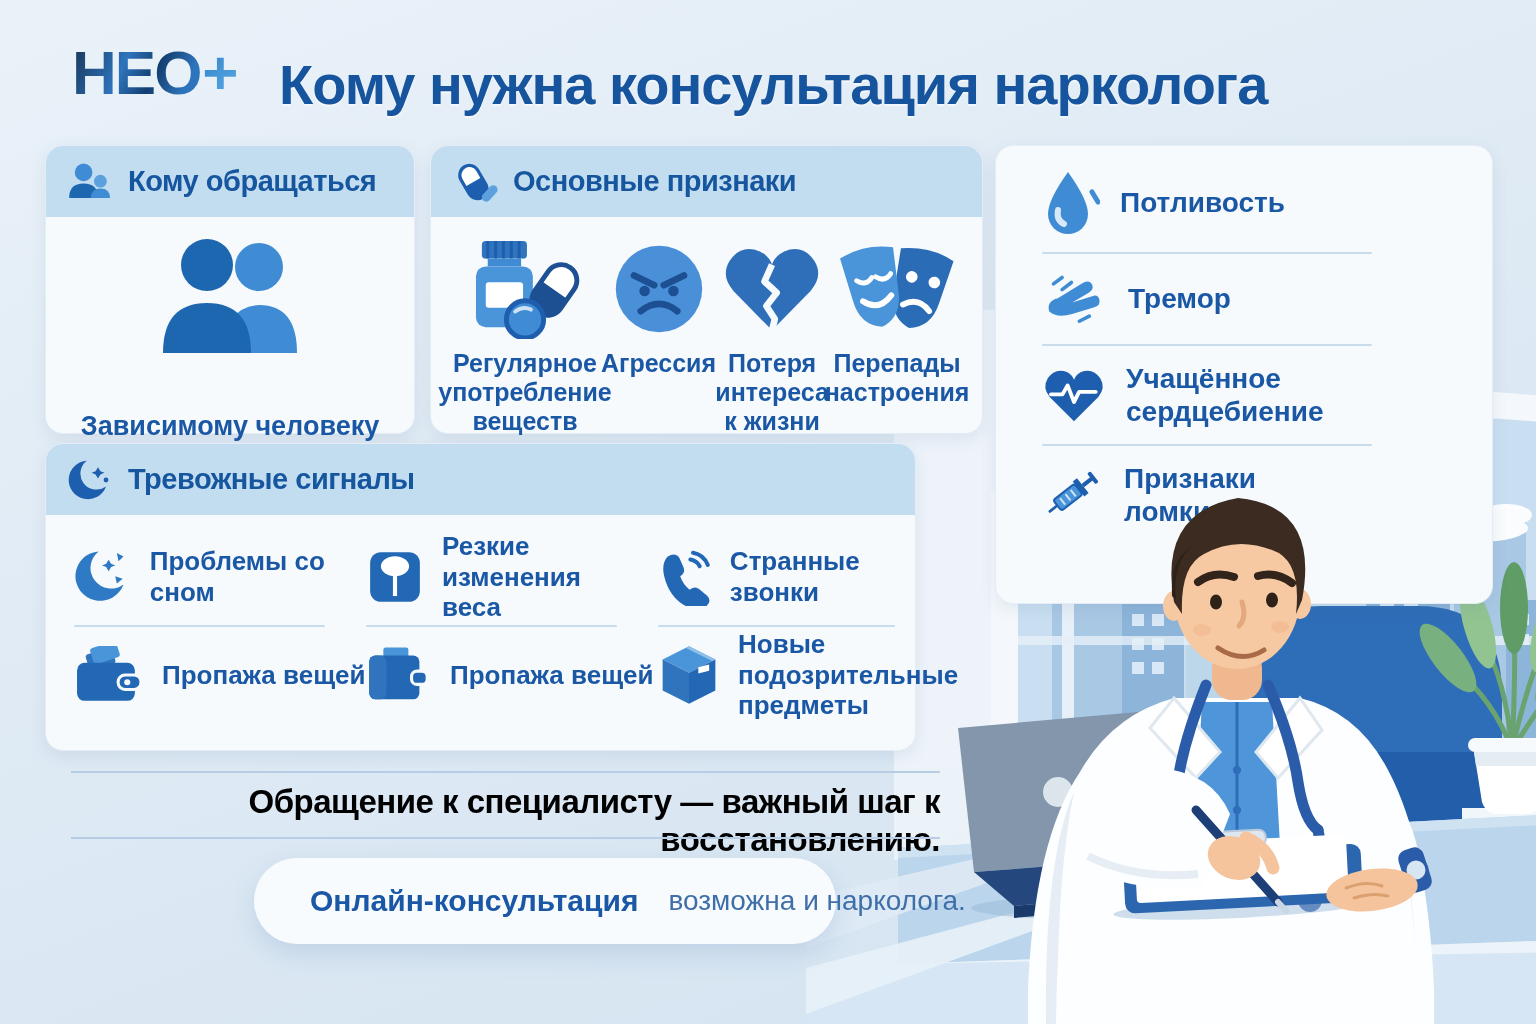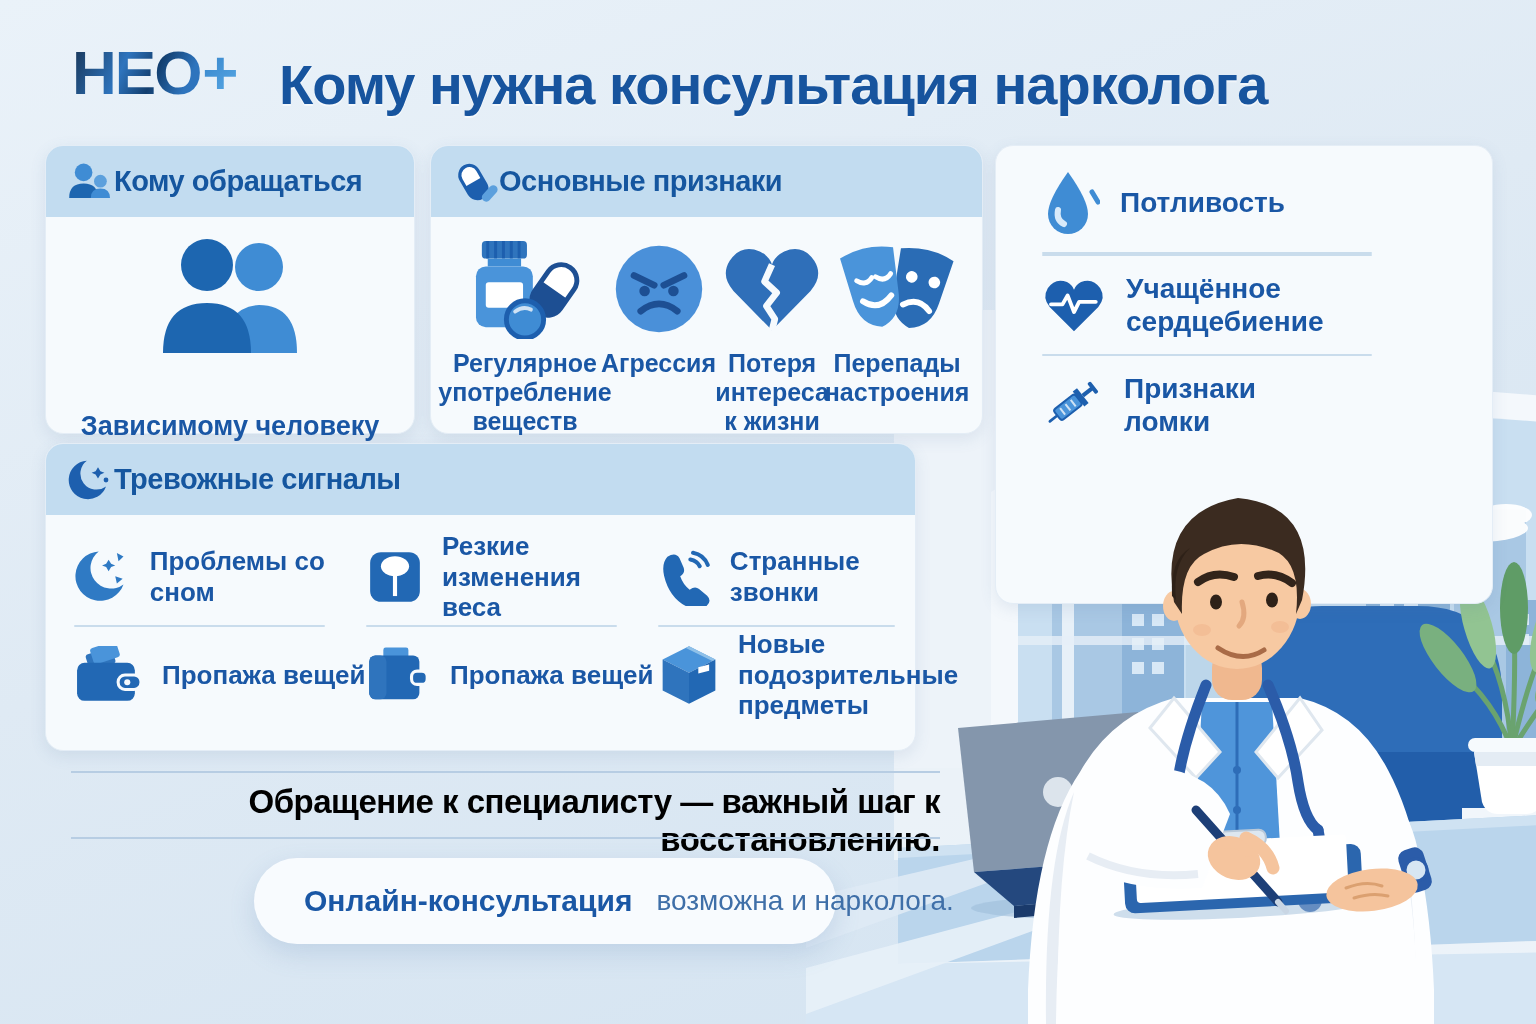--- a/index.html
+++ b/index.html
@@ -12,21 +12,21 @@
   
   .logo{left:46px;top:42px;font-size:62px;font-weight:700;letter-spacing:-2px;line-height:1;z-index:5;}
   .logo-text{background:linear-gradient(115deg,#16314f 0%,#2e74bd 40%,#123e6e 62%,#2e74bd 85%);
     -webkit-background-clip:text;background-clip:text;color:transparent;}
   .logo-plus{background:linear-gradient(135deg,#2e7cc4,#5fb0ea);-webkit-background-clip:text;background-clip:text;color:transparent;margin-left:2px;}
   .page-title{left:253px;top:52px;font-size:56px;font-weight:700;color:#17549e;letter-spacing:-1px;z-index:5;
     text-shadow:0 2px 0 rgba(255,255,255,.55);}
   
   .card{position:absolute;background:#f6fafd;border-radius:18px;z-index:5;
     box-shadow:0 5px 16px rgba(80,115,160,.12);border:1px solid #e4edf6;}
-  .card-header{background:#c2dcf0;border-radius:17px 17px 0 0;display:flex;align-items:center;
+  .card-header{background:#c2dcf0;border-radius:17px 17px 0 0;display:flex;align-items:center;gap:14px;
     padding:0 20px;height:71px;}
   .card-title{color:#15569f;font-weight:700;font-size:29px;letter-spacing:-0.5px;white-space:nowrap;}
   .hicon{width:48px;height:44px;flex:0 0 auto;}
   .card-who{left:45px;top:145px;width:368px;height:287px;}
   .card-signs{left:430px;top:145px;width:551px;height:287px;}
   .card-symptoms{left:995px;top:145px;width:496px;height:457px;}
   .card-alarm{left:45px;top:443px;width:869px;height:306px;}
   
   .who-body{display:flex;flex-direction:column;align-items:center;padding-top:18px;gap:44px;}
   .who-text{margin-top:12px;font-size:27px;line-height:35px;font-weight:700;color:#1a57a5;text-align:center;white-space:pre-line;}
@@ -44,21 +44,21 @@
   .alarm-body{display:grid;grid-template-columns:292px 292px 1fr;padding:14px 14px 0 28px;}
   .alarm-col{display:flex;flex-direction:column;}
   .alarm-cell{display:flex;align-items:center;gap:18px;min-height:96px;}
   .alarm-label{font-size:26px;font-weight:700;color:#1a57a5;line-height:1.18;}
   .alarm-div{height:2px;background:#c9dcec;width:86%;border-radius:1px;}
   .w170{max-width:175px;} .w195{max-width:195px;}
   
   .hline{height:2px;background:#b7cde3;left:45px;width:869px;z-index:4;}
   .statement{left:45px;top:783px;width:869px;text-align:right;font-size:33px;font-weight:700;color:#000000;z-index:4;letter-spacing:-0.5px;}
   .pill{left:228px;top:858px;width:582px;height:86px;border-radius:46px;background:#f8fbfe;z-index:7;
-    box-shadow:0 10px 26px rgba(90,130,180,.20);display:flex;align-items:center;gap:24px;padding:0 16px 0 26px;box-sizing:border-box;}
+    box-shadow:0 10px 26px rgba(90,130,180,.20);display:flex;align-items:center;gap:30px;padding:0 16px 0 26px;box-sizing:border-box;}
   .pill-bold{font-size:30px;font-weight:700;color:#1a57a5;white-space:nowrap;}
   .pill-rest{font-size:28px;font-weight:500;color:#3f6fa8;white-space:nowrap;}
   
   .illu{left:780px;top:300px;width:756px;height:724px;}
   .illu svg{position:absolute;left:0;top:0;width:756px;height:724px;}
   .illu-bg{z-index:1;} .illu-fg{z-index:6;pointer-events:none;}
 </style>
 </head>
 <body>
 
@@ -333,20 +333,28 @@
   <div class="symp-body">
     <div class="symp-row">
       <svg width="58" height="66" viewBox="0 0 58 66">
         <path d="M26,2 Q46,30 46,44 a20,20 0 1 1 -40,0 Q6,30 26,2 Z" fill="#3f8cd4"></path>
         <path d="M16,40 q-2,10 6,14" stroke="#d8eafa" stroke-width="6" fill="none" stroke-linecap="round"></path>
         <path d="M50,22 l6,10" stroke="#3f8cd4" stroke-width="5" stroke-linecap="round"></path>
       </svg>
       <span class="symp-label">Потливость</span>
     </div>
     <div class="symp-div"></div>
+    <div class="symp-row">
+      <svg width="66" height="58" viewBox="0 0 92 74">
+        <path d="M10,54 Q6,40 22,36 L58,14 Q66,10 70,17 Q73,24 64,29 L42,42 L70,33 Q78,30 80,38 Q82,46 72,49 L42,58 Q20,64 10,54 Z" fill="#3f8cd4"></path>
+        <path d="M16,16 l12,-9 M28,24 l13,-10" stroke="#3f8cd4" stroke-width="5" stroke-linecap="round"></path>
+        <path d="M52,68 l14,-7" stroke="#3f8cd4" stroke-width="5" stroke-linecap="round"></path>
+      </svg>
+      <span class="symp-label">Тремор</span>
+    </div>
     <div class="symp-div"></div>
     <div class="symp-row">
       <svg width="64" height="58" viewBox="0 0 100 90">
         <path d="M50,86 L12,48 Q0,34 9,19 Q20,2 39,9 Q47,13 50,21 Q53,13 61,9 Q80,2 91,19 Q100,34 88,48 Z" fill="#1d5fae"></path>
         <path d="M14,44 h18 l8,-14 l10,26 l8,-16 h26" stroke="#ffffff" stroke-width="6" fill="none" stroke-linejoin="round" stroke-linecap="round"></path>
       </svg>
       <span class="symp-label">Учащённое сердцебиение</span>
     </div>
     <div class="symp-div"></div>
     <div class="symp-row">

